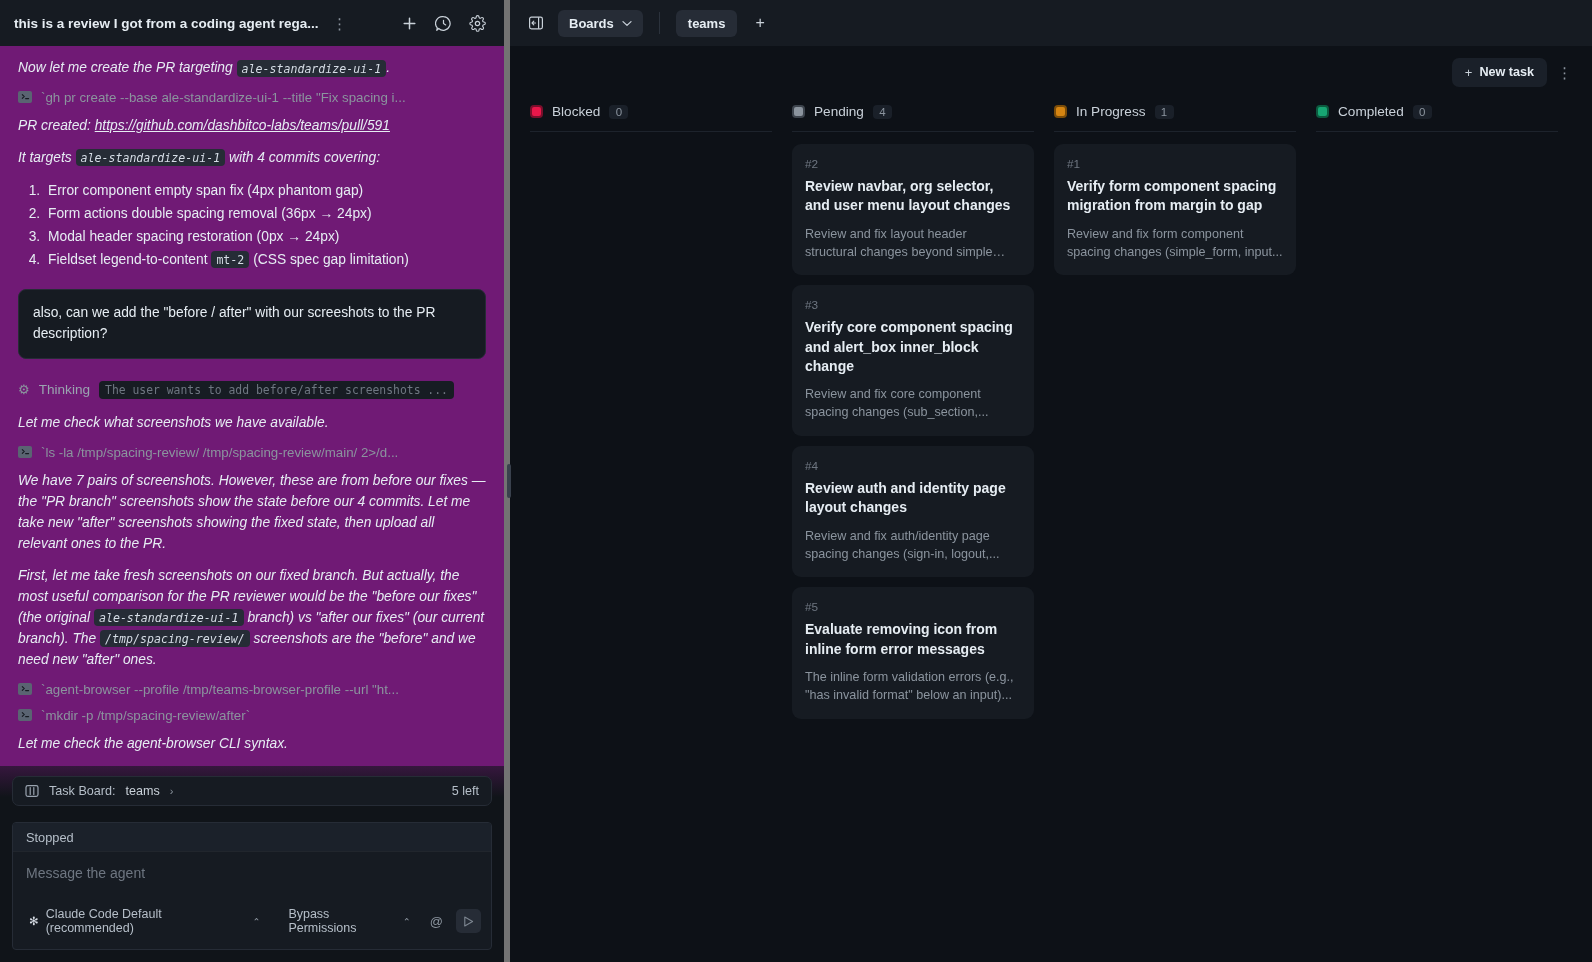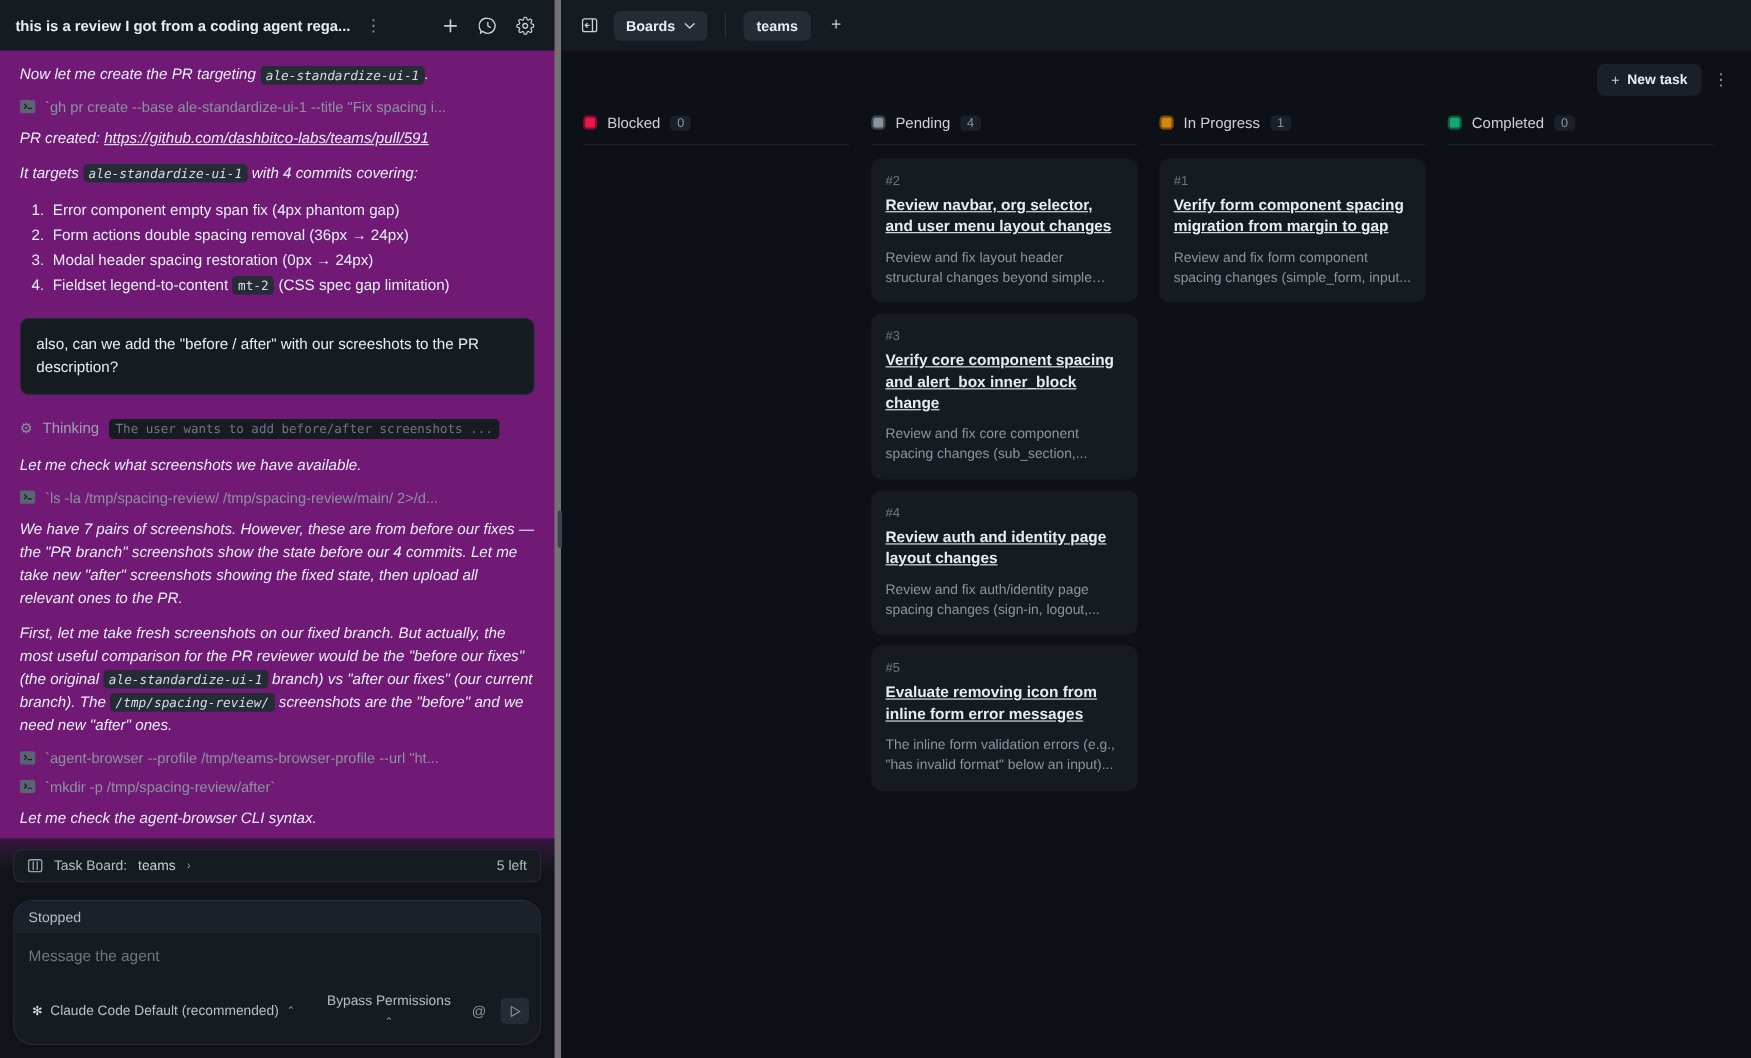--- a/index.html
+++ b/index.html
@@ -108,21 +108,21 @@
   }
   .tb-icon { width: 14px; height: 14px; flex-shrink: 0; }
   .tb-label { color: #b6bfc9; font-size: 12.6px; }
   .tb-value { color: #c9d1d9; font-size: 12.6px; }
   .tb-chev { color: #8b949e; font-size: 11px; }
   .tb-spacer { flex: 1; }
   .tb-right { color: #b6bfc9; font-size: 12.6px; }
 
   .composer {
     background: #161b22; border: 1px solid #262c36;
-    border-radius: 18px; overflow: hidden; margin-top: 16px;
+    border-radius: 4px; overflow: hidden; margin-top: 16px;
   }
   .status-row {
     padding: 7px 13px 6px 13px;
     color: #b6bfc9; font-size: 12.8px;
     border-bottom: 1px solid #21262d;
     background: #1b212a;
   }
   .msg-input {
     padding: 13px 13px 22px 13px;
     color: #6e7681; font-size: 14px;
@@ -136,21 +136,21 @@
     display: flex; align-items: center; gap: 7px;
     color: #b6bfc9; font-size: 12.5px;
     padding: 4px 6px; border-radius: 5px; cursor: pointer;
   }
   .spark { color: #d8dee6; font-size: 11.5px; }
   .caret { color: #8b949e; font-size: 9.5px; }
   .comp-spacer { flex: 1; }
   .perm-pill {
     display: flex; align-items: center; gap: 6px;
     color: #b6bfc9; font-size: 12.5px;
-    padding: 4px 6px; border-radius: 5px; cursor: pointer; flex-direction: column;
+    padding: 4px 6px; border-radius: 5px; cursor: pointer;
   }
   .at-btn { color: #8b949e; font-size: 13px; padding: 3px 5px; cursor: pointer; }
   .send-btn {
     width: 26px; height: 24px; border-radius: 5px;
     background: #262c36; display: flex;
     align-items: center; justify-content: center;
     cursor: pointer;
   }
 
   
@@ -232,21 +232,21 @@
     padding: 1px 6px; min-width: 19px; text-align: center;
   }
   .cards { display: flex; flex-direction: column; gap: 10px; }
   .card {
     background: #161b22; border-radius: 9px;
     padding: 13px 13px 14px 13px; cursor: pointer;
   }
   .card-id { color: #6e7681; font-size: 11.8px; margin-bottom: 6px; }
   .card-title {
     color: #e6edf3; font-size: 14px; font-weight: 700;
-    line-height: 1.38; margin-bottom: 10px; text-decoration: underline;
+    line-height: 1.38; margin-bottom: 10px;
   }
   .card-desc {
     color: #8b949e; font-size: 12.6px; line-height: 1.42;
     display: -webkit-box; -webkit-line-clamp: 2;
     -webkit-box-orient: vertical; overflow: hidden;
   }
 </style>
 </head>
 <body>
 

